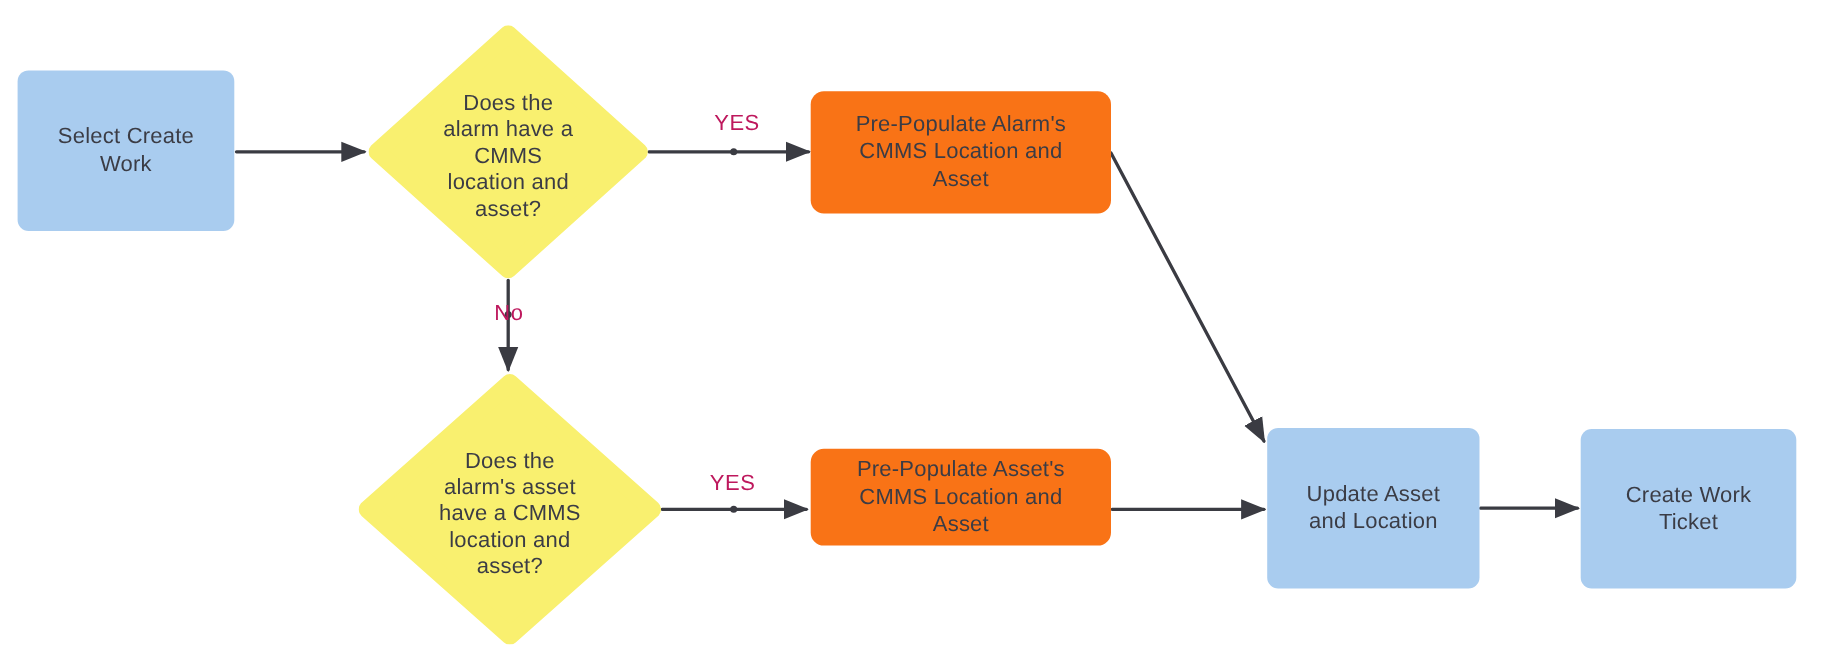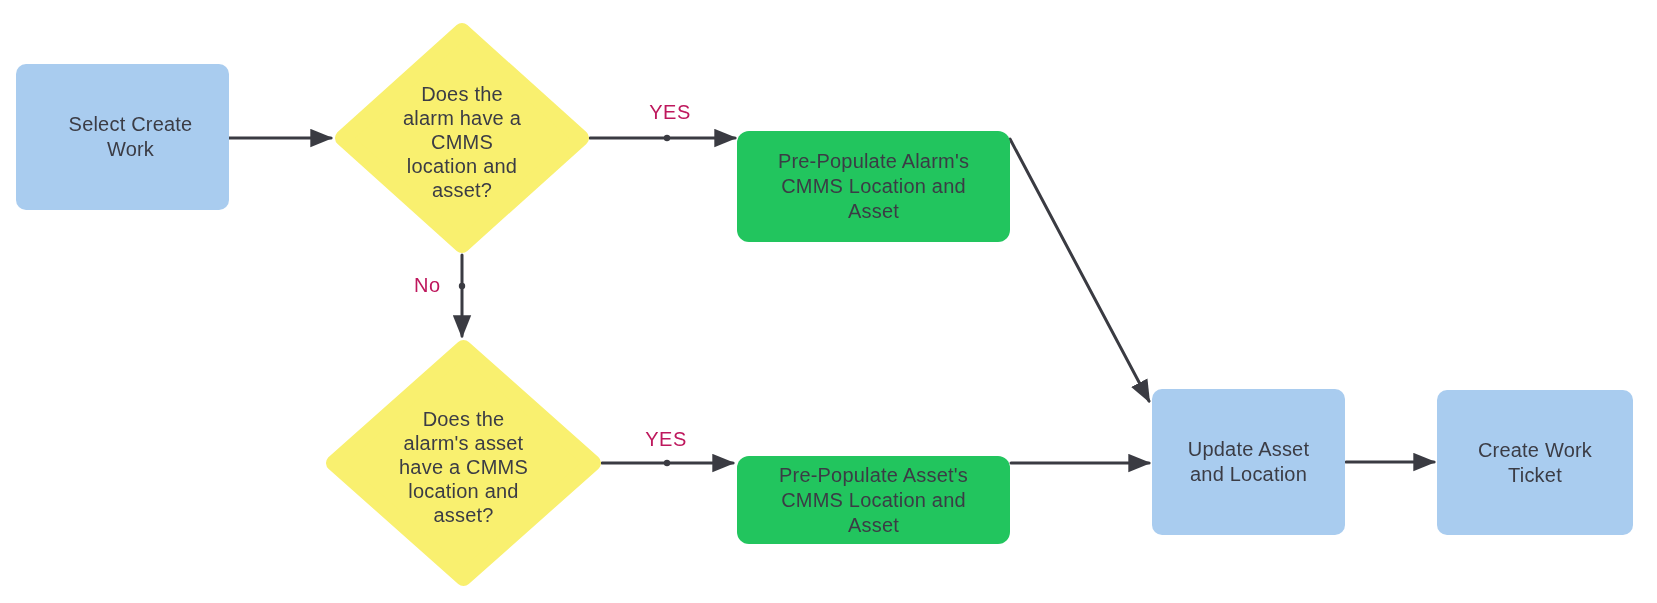--- a/index.html
+++ b/index.html
@@ -33,23 +33,22 @@
     color: #3b3c45;
     font-size: 20px;
     line-height: 25px;
     letter-spacing: 0.2px;
   }
   .process-blue {
     background: #a9ccef;
     border-radius: 10px;
   }
   .action-yellow {
-    background: #22c55e;
+    background: #f97316;
     border-radius: 12px;
-    margin-top: 48px;
   }
   .diamond-wrap {
     position: absolute;
     z-index: 2;
   }
   .diamond-wrap svg {
     position: absolute;
     left: 0; top: 0;
   }
   .diamond-label {
@@ -69,24 +68,24 @@
   }
   .edge-label {
     position: absolute;
     z-index: 3;
     color: #be185d;
     font-size: 20px;
     line-height: 26px;
     letter-spacing: 0.5px;
   }
   #label-yes-top    { left: 640px; top:  99px; width: 60px; text-align: center; }
-  #label-no         { left: 414px; top: 272px; width: 52px; text-align: left; }
+  #label-no         { left: 424px; top: 272px; width: 52px; text-align: right; }
   #label-yes-bottom { left: 636px; top: 426px; width: 60px; text-align: center; }
 
-  #node-start   { left: 16px;   top: 64px;  width: 197px; height: 146px; padding-left: 16px; }
+  #node-start   { left: 16px;   top: 64px;  width: 197px; height: 146px; }
   #node-prepopulate-alarm { left: 737px; top: 83px;  width: 273px; height: 111px; }
   #node-prepopulate-asset { left: 737px; top: 408px; width: 273px; height: 88px; }
   #node-update  { left: 1152px; top: 389px; width: 193px; height: 146px; }
   #node-create  { left: 1437px; top: 390px; width: 196px; height: 145px; }
 
   #decision-alarm { left: 335px; top: 23px;  width: 254px; height: 230px; }
   #decision-asset { left: 326px; top: 340px; width: 275px; height: 246px; }
 </style>
 </head>
 <body>

